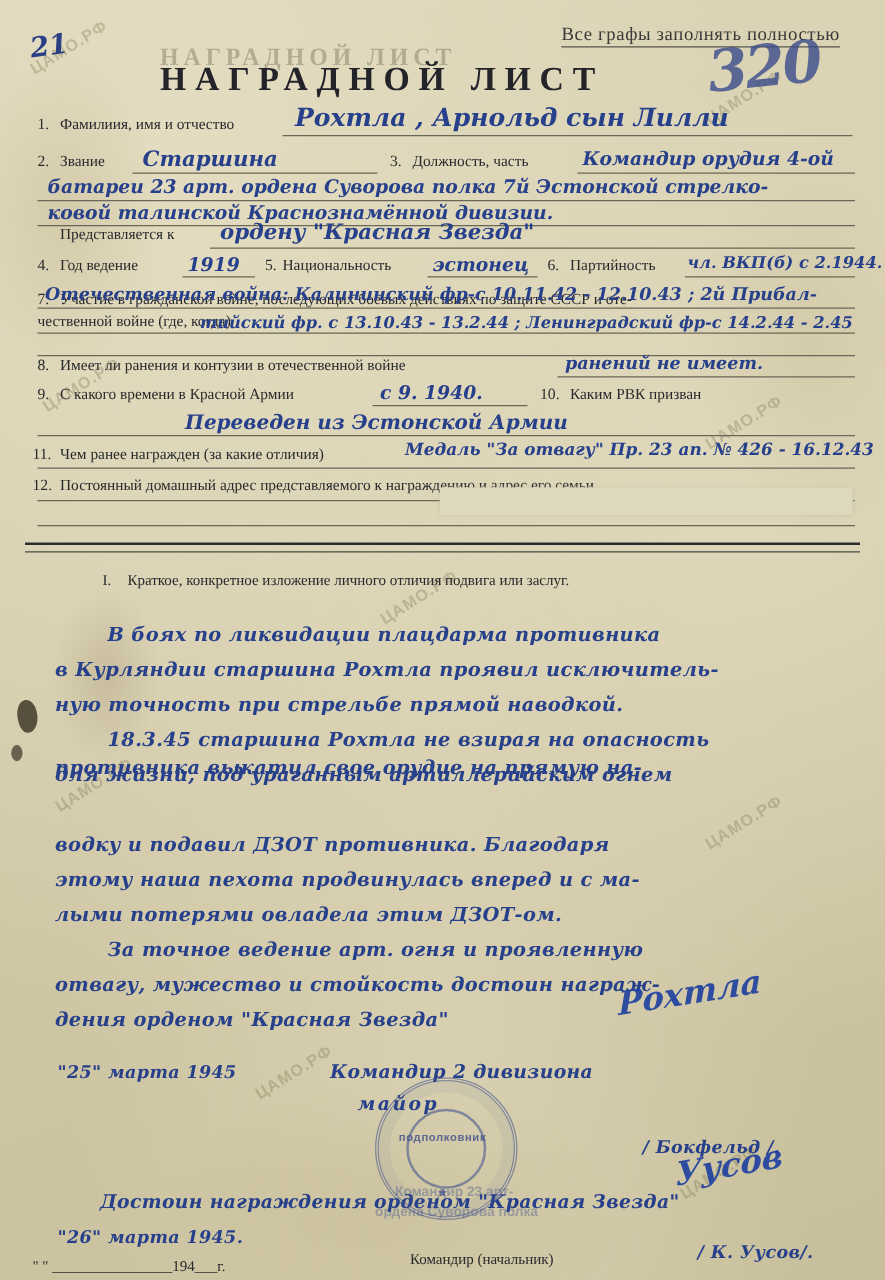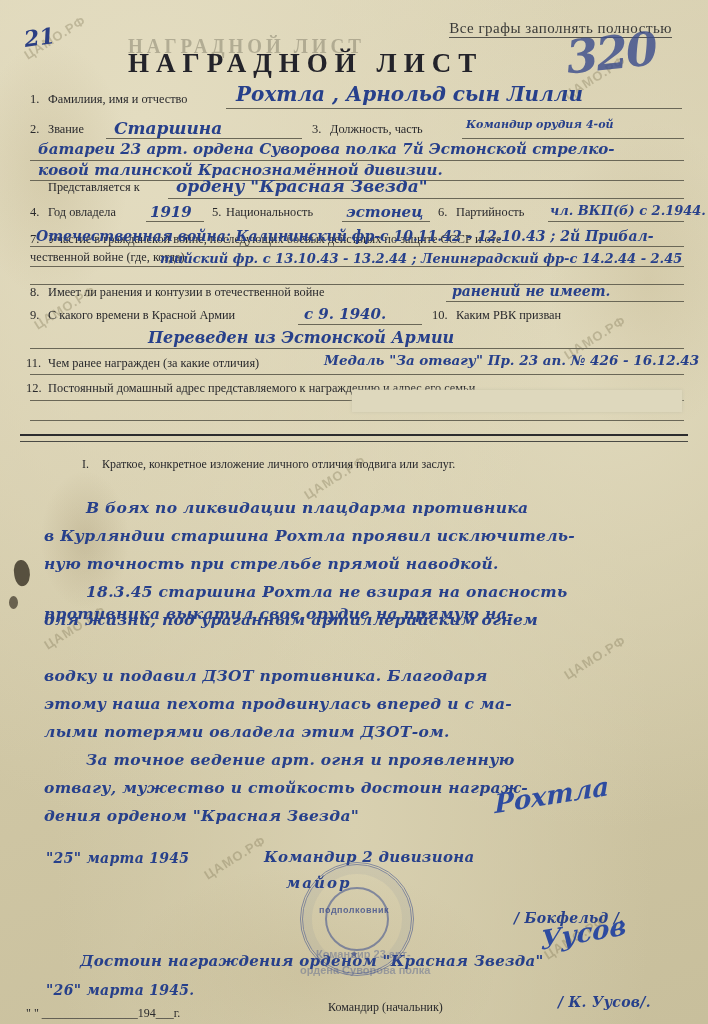--- a/index.html
+++ b/index.html
@@ -184,31 +184,31 @@
     <div class="num" style="left:30px; top:122px;">2.</div>
     <div class="lbl" style="left:48px; top:122px;">Звание</div>
     <div class="ul" style="left:106px; top:138px; width:196px;"></div>
     <div class="hw" style="left:114px; top:118px; font-size:17px;">Старшина</div>
 
     <div class="num" style="left:312px; top:122px;">3.</div>
     <div class="lbl" style="left:330px; top:122px;">Должность, часть</div>
     <div class="ul" style="left:462px; top:138px; width:222px;"></div>
     <div class="ul" style="left:30px;  top:160px; width:654px;"></div>
     <div class="ul" style="left:30px;  top:180px; width:654px;"></div>
-    <div class="hw" style="left:466px; top:118px; font-size:11px;">Командир орудия 4-ой</div>
+    <div class="hw" style="left:466px; top:118px; font-size:15px;">Командир орудия 4-ой</div>
     <div class="hw" style="left:38px;  top:140px; font-size:15px;">батареи 23 арт. ордена Суворова полка 7й Эстонской стрелко-</div>
     <div class="hw" style="left:38px;  top:161px; font-size:15px;">ковой талинской Краснознамённой дивизии.</div>
     <div style="position:absolute;left:0;top:0;width:0;height:0;overflow:hidden">Командир орудия 4-ой батареи 23 арт. ордена Суворова полка 7й Эстонской стрелковой талинской Краснознамённой дивизии.</div>
 
     <div class="lbl" style="left:48px; top:180px;">Представляется к</div>
     <div class="ul" style="left:168px; top:198px; width:516px;"></div>
     <div class="hw" style="left:176px; top:176px; font-size:17px;">ордену "Красная Звезда"</div>
 
     <div class="num" style="left:30px; top:205px;">4.</div>
-    <div class="lbl" style="left:48px; top:205px;">Год овладела</div>
+    <div class="lbl" style="left:48px; top:205px;">Год ведение</div>
     <div class="ul" style="left:146px; top:221px; width:58px;"></div>
     <div class="hw" style="left:150px; top:203px; font-size:15px;">1919</div>
 
     <div class="num" style="left:212px; top:205px;">5.</div>
     <div class="lbl" style="left:226px; top:205px;">Национальность</div>
     <div class="ul" style="left:342px; top:221px; width:88px;"></div>
     <div class="hw" style="left:346px; top:203px; font-size:15px;">эстонец</div>
 
     <div class="num" style="left:438px; top:205px;">6.</div>
     <div class="lbl" style="left:456px; top:205px;">Партийность</div>

